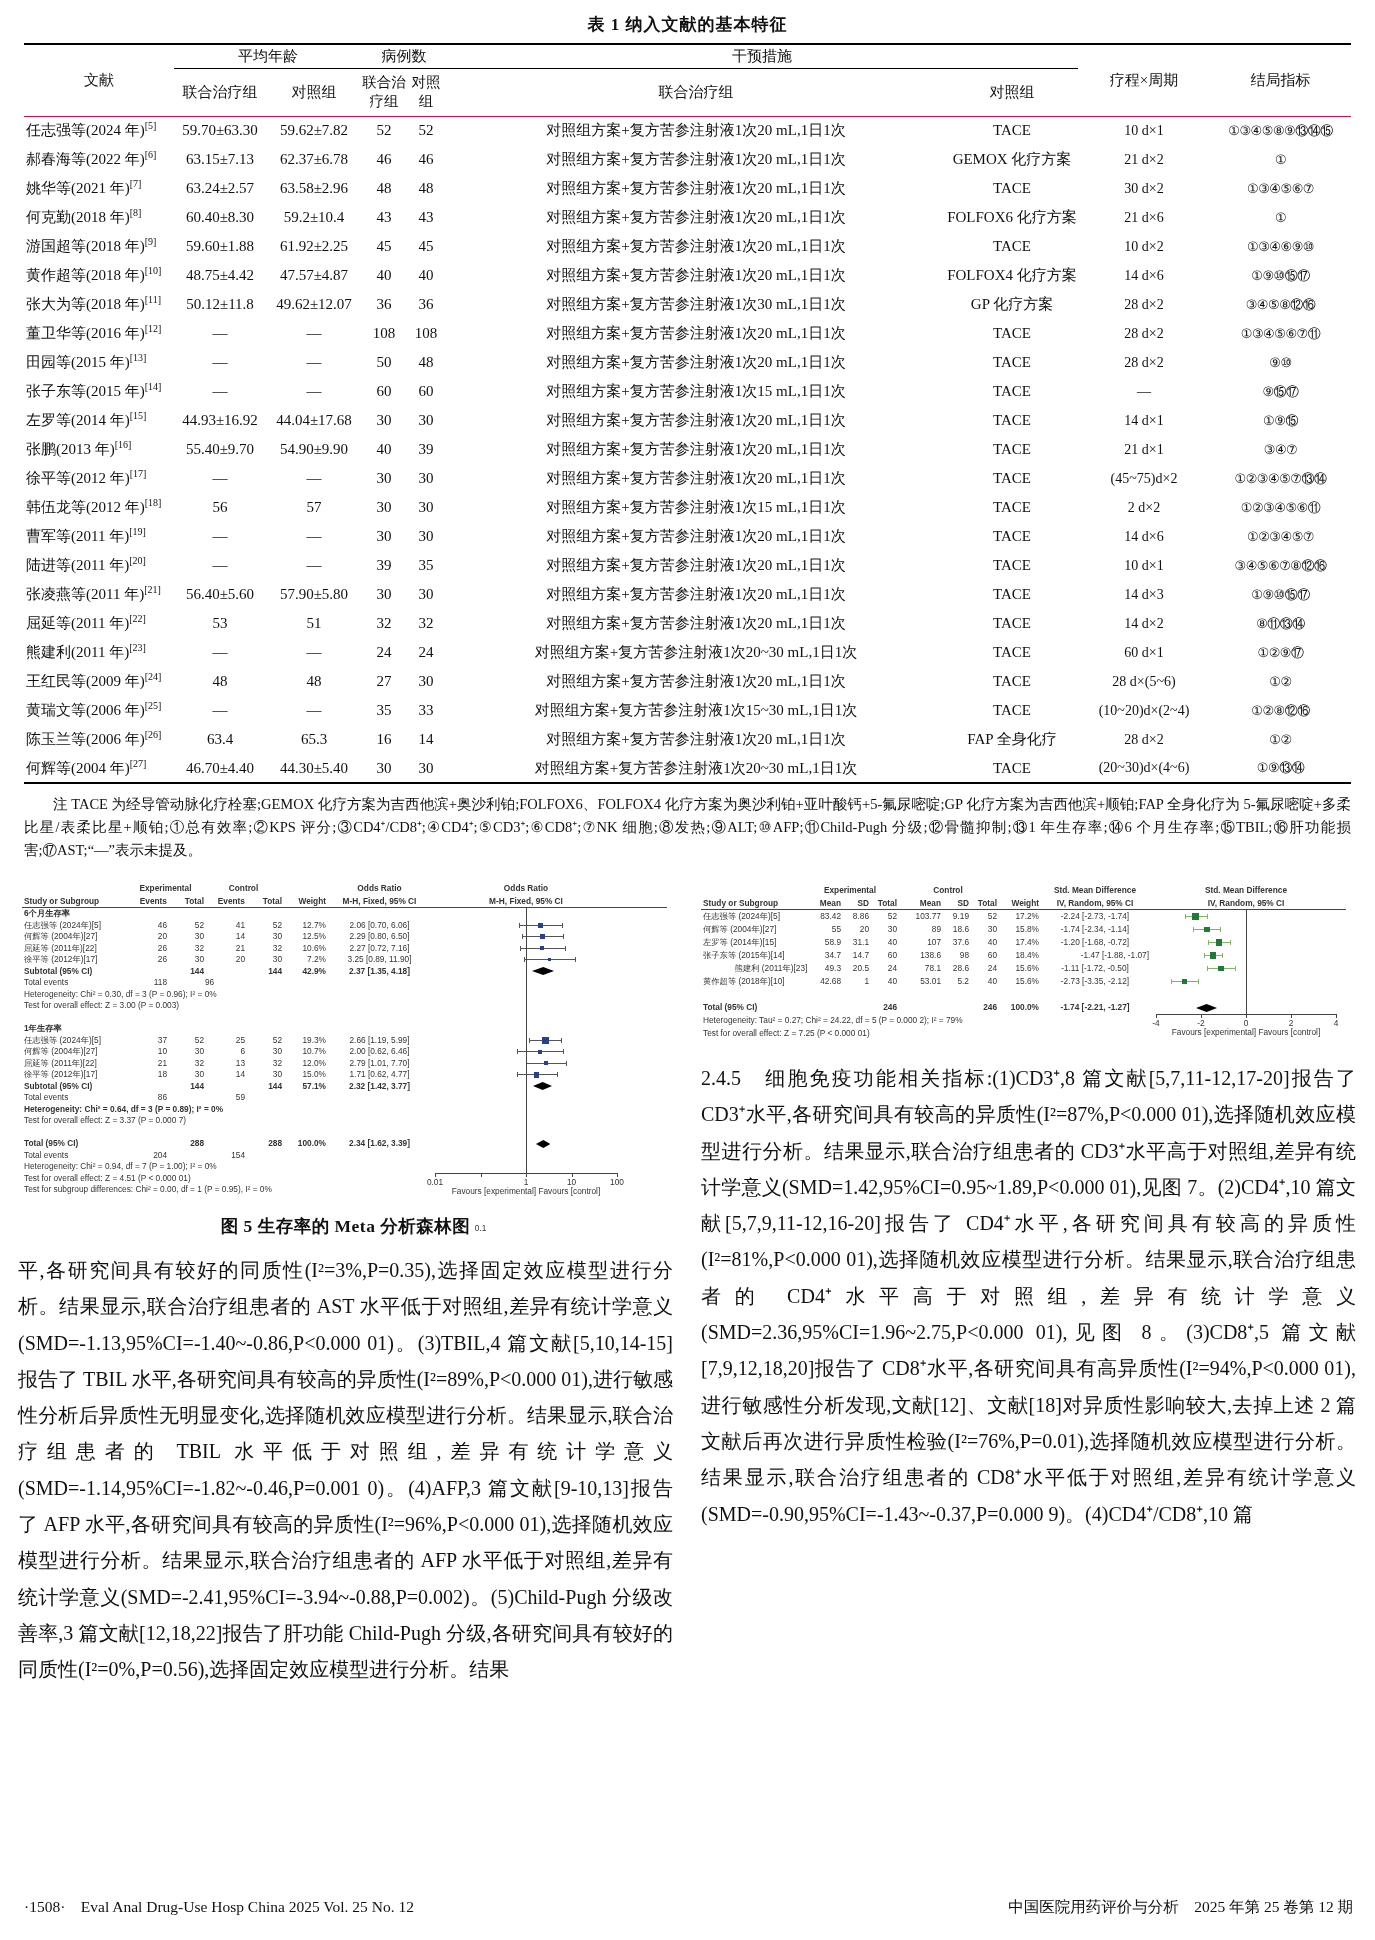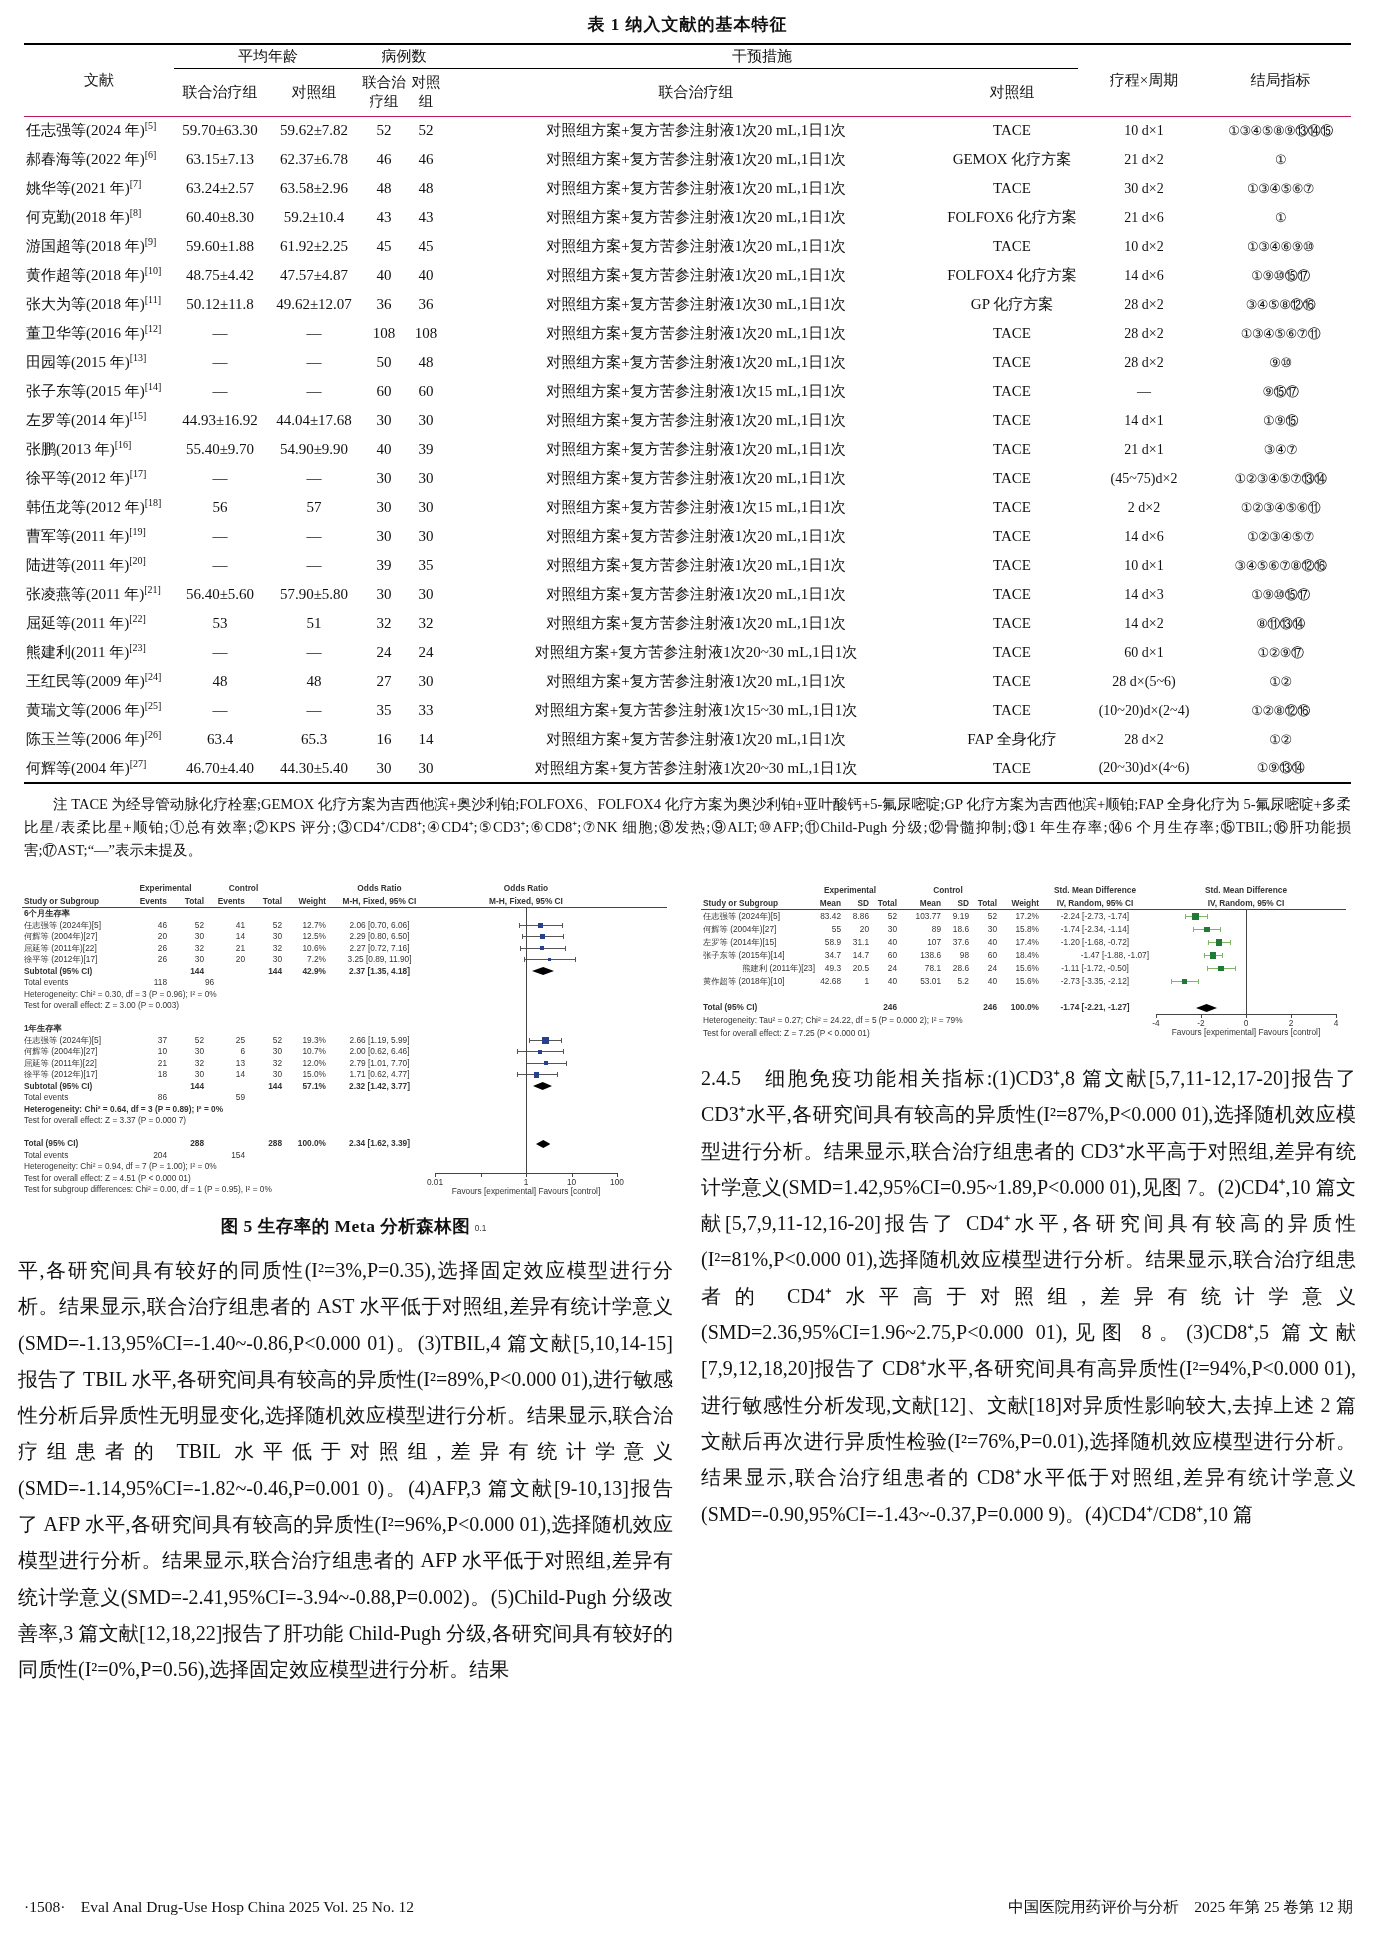--- a/index.html
+++ b/index.html
@@ -617,21 +617,21 @@
           <div class="f-cell" style="left: 242px; width: 26px; text-align: right;">98</div>
           <div class="f-cell" style="left: 270px; width: 26px; text-align: right;">60</div>
           <div class="f-cell" style="left: 298px; width: 40px; text-align: right;">18.4%</div>
           <div class="f-cell" style="left: 340px; width: 108px; text-align: right;">-1.47 [-1.88, -1.07]</div>
           <div class="f-line" style="left: 502.7px; width: 18.225px; top: 6px; background: rgb(130, 179, 102);"></div>
           <div class="f-cap" style="left: 502.7px; top: 4px; height: 5px; background: rgb(130, 179, 102);"></div>
           <div class="f-cap" style="left: 520.925px; top: 4px; height: 5px; background: rgb(130, 179, 102);"></div>
           <div class="f-sq" style="width: 6.808px; height: 6.808px; left: 508.521px; top: 3.096px; background: rgb(30, 122, 52);"></div>
         </div>
         <div class="f-row" style="top: 78px; height: 13px; line-height: 13px;">
-          <div class="f-cell" style="left: 14px; width: 100px; text-align: right;">熊建利 (2011年)[23]</div>
+          <div class="f-cell" style="left: 20px; width: 100px; text-align: center;">熊建利 (2011年)[23]</div>
           <div class="f-cell" style="left: 102px; width: 38px; text-align: right;">49.3</div>
           <div class="f-cell" style="left: 142px; width: 26px; text-align: right;">20.5</div>
           <div class="f-cell" style="left: 170px; width: 26px; text-align: right;">24</div>
           <div class="f-cell" style="left: 198px; width: 42px; text-align: right;">78.1</div>
           <div class="f-cell" style="left: 242px; width: 26px; text-align: right;">28.6</div>
           <div class="f-cell" style="left: 270px; width: 26px; text-align: right;">24</div>
           <div class="f-cell" style="left: 298px; width: 40px; text-align: right;">15.6%</div>
           <div class="f-cell" style="left: 340px; width: 108px; text-align: center;">-1.11 [-1.72, -0.50]</div>
           <div class="f-line" style="left: 506.3px; width: 27.45px; top: 6px; background: rgb(130, 179, 102);"></div>
           <div class="f-cap" style="left: 506.3px; top: 4px; height: 5px; background: rgb(130, 179, 102);"></div>

